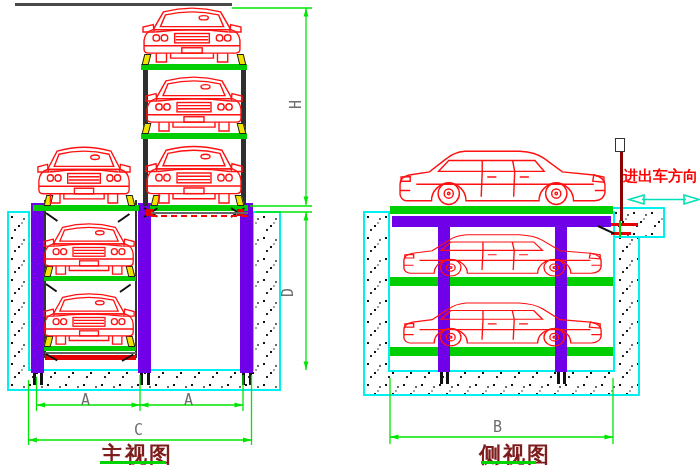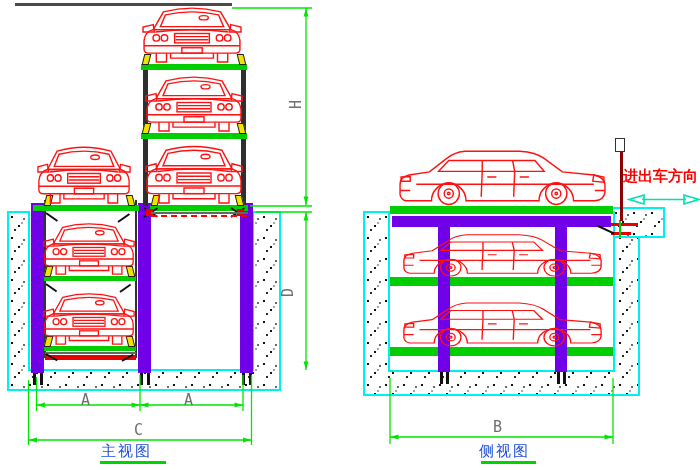--- a/index.html
+++ b/index.html
@@ -20,21 +20,21 @@
   .hole{position:absolute;background:#fff;border:2px solid #00EFEF;border-top:none;}
   .car{position:absolute;}
   .car svg,{display:block;}
   .bracket{position:absolute;width:7px;height:11px;background:#F0E300;border:1px solid #222;box-sizing:border-box;}
   .skl{transform:skewX(-14deg);} .skr{transform:skewX(14deg);}
   .xbar{position:absolute;height:2px;background:#111;transform-origin:left center;}
   .foot{position:absolute;background:#111;}
   .guide{position:absolute;background:#333;width:2px;}
   .dimlabel{position:absolute;color:#6e6e6e;font:15px "DejaVu Sans Mono",monospace;line-height:1;}
   .rot{transform:rotate(-90deg);transform-origin:center center;}
-  .viewlabel{position:absolute;color:#1d4ed8;font-weight:normal;font-size:15px;letter-spacing:2px;line-height:1;}
+  .viewlabel{position:absolute;color:#7f1d1d;font-weight:bold;font-size:22px;letter-spacing:2px;line-height:1;}
   .underline{position:absolute;background:#00D400;height:3px;}
   .dirlabel{position:absolute;color:#FF0000;font-weight:bold;font-size:15px;line-height:1;}
   .redbar{position:absolute;background:#E60000;}
   .grayrail{position:absolute;background:#666;}
   .reddash{position:absolute;height:2px;
     background-image:repeating-linear-gradient(90deg,#f00 0 6px,transparent 6px 10px);}
   svg.overlay{position:absolute;left:0;top:0;pointer-events:none;}
 </style>
 </head>
 <body>

